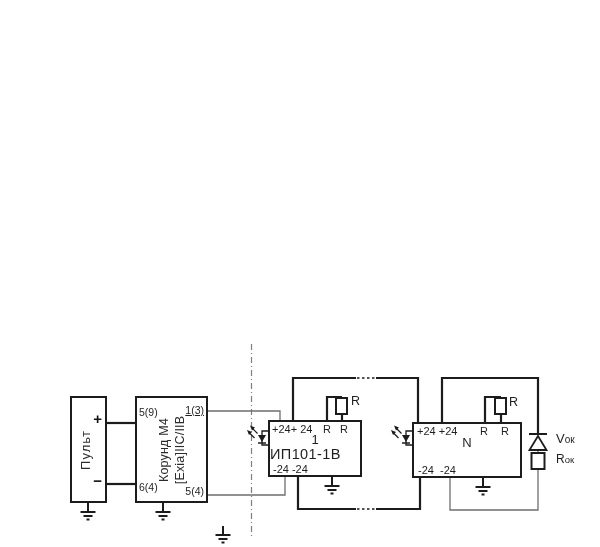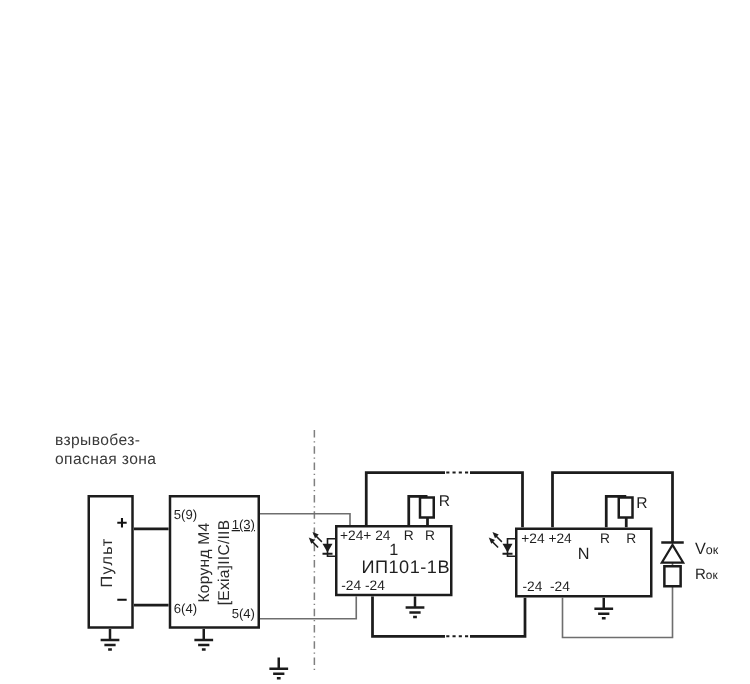--- a/index.html
+++ b/index.html
@@ -16,21 +16,21 @@
     position:absolute; left:50%; top:50%;
     transform:translate(-50%,-50%) rotate(-90deg);
     white-space:nowrap; text-align:center;
   }
   .pult-name { font-size:13px; letter-spacing:1px; }
   .korund-name { font-size:12.5px; line-height:15.5px; letter-spacing:0.2px; }
   .pole { position:absolute; right:3px; font-size:15px; font-weight:bold; color:#111; }
   .corner { position:absolute; font-size:10.5px; color:#1f1f1f; white-space:pre; }
   .term { position:absolute; font-size:11px; color:#1f1f1f; white-space:pre; }
   .mod-num { position:absolute; left:0; width:100%; text-align:center; font-size:13px; color:#1f1f1f; }
-  .mod-model { position:absolute; left:0; width:100%; text-align:right; font-size:14.5px; letter-spacing:0.4px; color:#1f1f1f; }
+  .mod-model { position:absolute; left:0; width:100%; text-align:left; font-size:14.5px; letter-spacing:0.4px; color:#1f1f1f; }
   .r-label { position:absolute; font-size:12.5px; color:#1f1f1f; }
   .eol-label { position:absolute; font-size:13px; color:#1f1f1f; }
   .eol-label .sub { font-size:10px; }
 </style>
 </head>
 <body>
 
 <div class="canvas">
 
   <svg class="layer" width="600" height="547" viewBox="0 0 600 547">
@@ -99,39 +99,35 @@
       <polygon points="391,430 396,432 393,435" fill="#1c1c1c"></polygon>
     </g>
 
     <use href="#gnd" x="88" y="503"></use>
     <use href="#gnd" x="163" y="503"></use>
     <use href="#gnd" x="332" y="477"></use>
     <use href="#gnd" x="483" y="478"></use>
     <use href="#gnd" x="223" y="526"></use>
   </svg>
 
-  <div class="abs zone-label" style="left:44px; top:345px;">
-    <div>взрывобез-</div>
-    <div>опасная зона</div>
-  </div>
 
   <div class="box" style="left:70px; top:396px; width:37px; height:107px;">
     <div class="vtext pult-name" style="left:40%;">Пульт</div>
     <span class="pole" style="top:12px;">+</span>
     <span class="pole" style="bottom:12px;">−</span>
   </div>
 
   <div class="box" style="left:135px; top:396px; width:73px; height:107px;">
     <div class="vtext korund-name">
       <div>Корунд М4</div>
       <div>[Exia]IIC/IIB</div>
     </div>
     <span class="corner" style="left:2px; top:8px;">5(9)</span>
     <span class="corner" style="left:2px; bottom:8px;">6(4)</span>
-    <span class="corner" style="right:2px; top:16px;text-decoration:underline;">1(3)</span>
+    <span class="corner" style="right:2px; top:6px;text-decoration:underline;">1(3)</span>
     <span class="corner" style="right:2px; bottom:4px;">5(4)</span>
   </div>
 
   <div class="box heavy" style="left:268px; top:420px; width:94px; height:57px;">
     <span class="term" style="left:2px; top:1px;text-align:right;">+24+ 24</span>
     <span class="term" style="left:53px; top:1px;">R</span>
     <span class="term" style="left:70px; top:1px;">R</span>
     <div class="mod-num" style="top:10px;">1</div>
     <div class="mod-model" style="top:24px;">ИП101-1В</div>
     <span class="term" style="left:3px; bottom:0px;">-24 -24</span>

